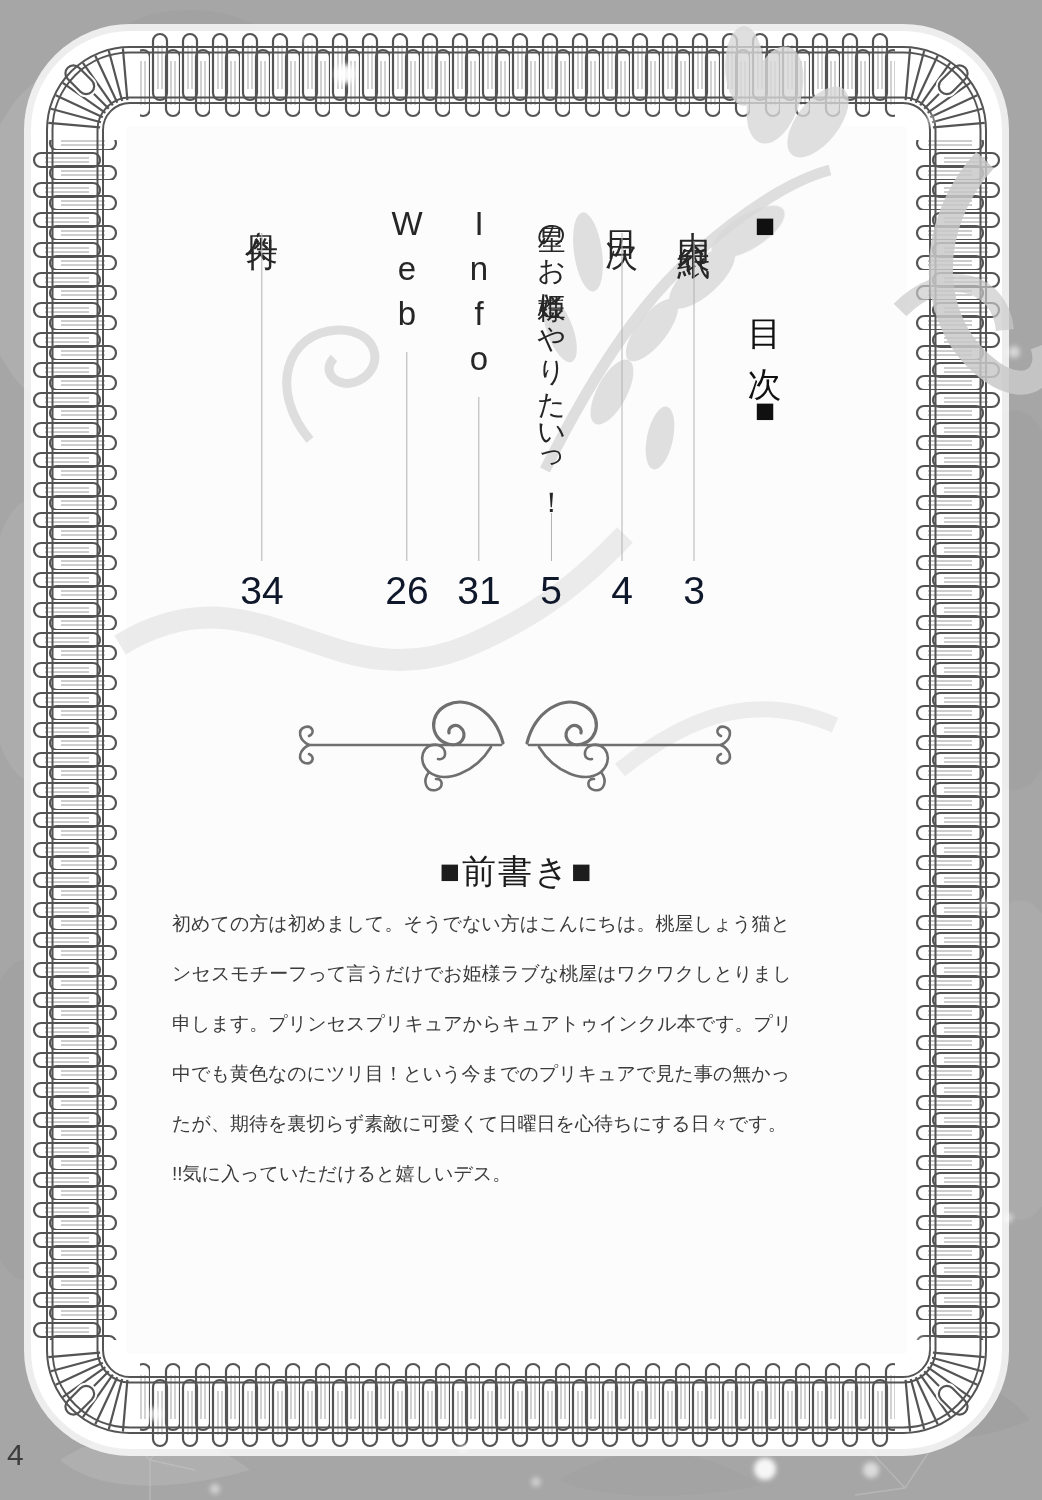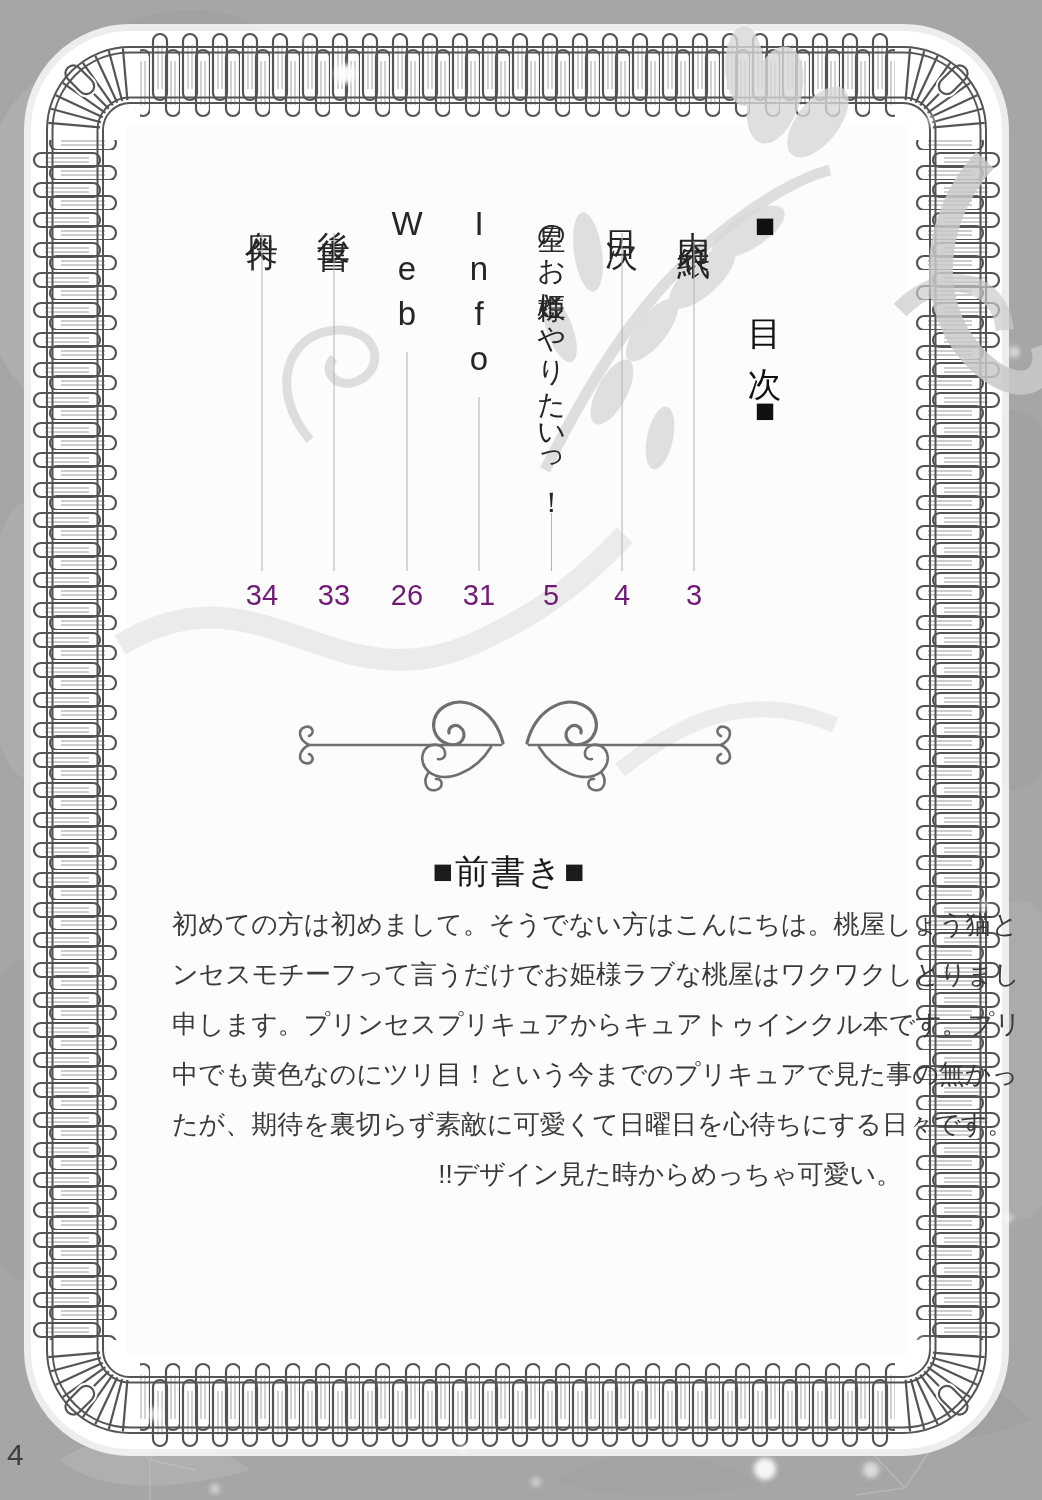--- a/index.html
+++ b/index.html
@@ -11,28 +11,28 @@
   .toc-title { position:absolute; top:206px; transform:translateX(-50%);
     writing-mode:vertical-rl; text-orientation:upright;
     font-size:34px; letter-spacing:49px; color:#101010; line-height:1; }
   .toc-col { position:absolute; top:205px; height:405px; transform:translateX(-50%);
     display:flex; flex-direction:column; align-items:center; }
   .toc-label { writing-mode:vertical-rl; text-orientation:upright;
     font-size:33px; letter-spacing:8px; color:#262626; line-height:1; }
   .toc-col.long .toc-label { font-size:28px; letter-spacing:1px; }
   .toc-line { flex:1 1 auto; width:0; min-height:12px;
     border-left:1.5px solid #b2b2b2; margin:12px 0 10px; }
-  .toc-num { font-size:29px; color:#701a75; line-height:1;text-align:right; }
+  .toc-num { font-size:39px; color:#0f172a; line-height:1;text-align:right; }
 
   
-  .preface-h { position:absolute; left:98px; top:849px; width:823px;
+  .preface-h { position:absolute; left:105px; top:849px; width:823px;
     text-align:center; font-size:34px; letter-spacing:2px; color:#1c1c1c; }
   .preface-body { position:absolute; left:172px; top:899px; width:730px; }
-  .preface-body .line { height:50px; line-height:50px; font-size:26px;
-    letter-spacing:0px; color:#3a3a3a; white-space:nowrap;text-align:right; }
+  .preface-body .line { height:50px; line-height:50px; font-size:19px;
+    letter-spacing:0px; color:#3a3a3a; white-space:nowrap; }
 
   .page-num { position:absolute; left:7px; top:1438px; font-size:30px; color:#3d3d3d; }
 
   .divider { position:absolute; left:295px; top:687px; }
 </style>
 </head>
 <body>
 
 <div class="stage">
 
@@ -195,25 +195,20 @@
   <div class="toc-col" style="left:479px">
     <div class="toc-label">Info</div>
     <div class="toc-line"></div>
     <div class="toc-num">31</div>
   </div>
   <div class="toc-col" style="left:407px">
     <div class="toc-label">Web</div>
     <div class="toc-line"></div>
     <div class="toc-num">26</div>
   </div>
-  <div class="toc-col" style="left:334px">
-    <div class="toc-label">後書</div>
-    <div class="toc-line"></div>
-    <div class="toc-num">33</div>
-  </div>
   <div class="toc-col" style="left:262px">
     <div class="toc-label">奥付</div>
     <div class="toc-line"></div>
     <div class="toc-num">34</div>
   </div>
 
   <svg class="divider" width="440" height="120" viewBox="0 0 440 120" aria-hidden="true">
     <g fill="none" stroke="#6f6f6f" stroke-width="2.6" stroke-linecap="round">
       <path d="M14,58 H206"></path>
       <path d="M234,58 H426"></path>
@@ -230,17 +225,17 @@
     </g>
   </svg>
 
   <div class="preface-h">■前書き■</div>
   <div class="preface-body">
     <div class="line">初めての方は初めまして。そうでない方はこんにちは。桃屋しょう猫と</div>
     <div class="line">ンセスモチーフって言うだけでお姫様ラブな桃屋はワクワクしとりまし</div>
     <div class="line">申します。プリンセスプリキュアからキュアトゥインクル本です。プリ</div>
     <div class="line">中でも黄色なのにツリ目！という今までのプリキュアで見た事の無かっ</div>
     <div class="line">たが、期待を裏切らず素敵に可愛くて日曜日を心待ちにする日々です。</div>
-    <div class="line">!!デザイン見た時からめっちゃ可愛い。</div>
+    <div class="line">!!気に入っていただけると嬉しいデス。</div>
   </div>
 
   <div class="page-num">4</div>
 </div>
 
 </body></html>

